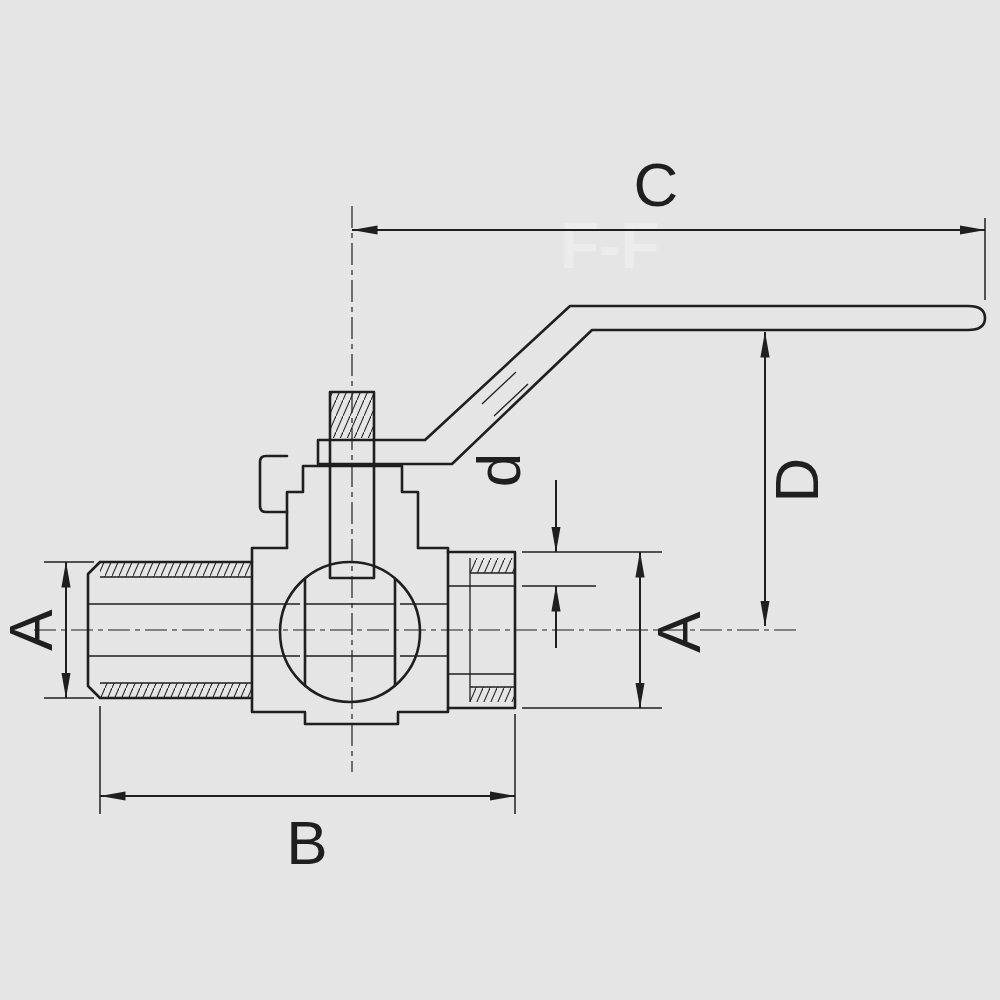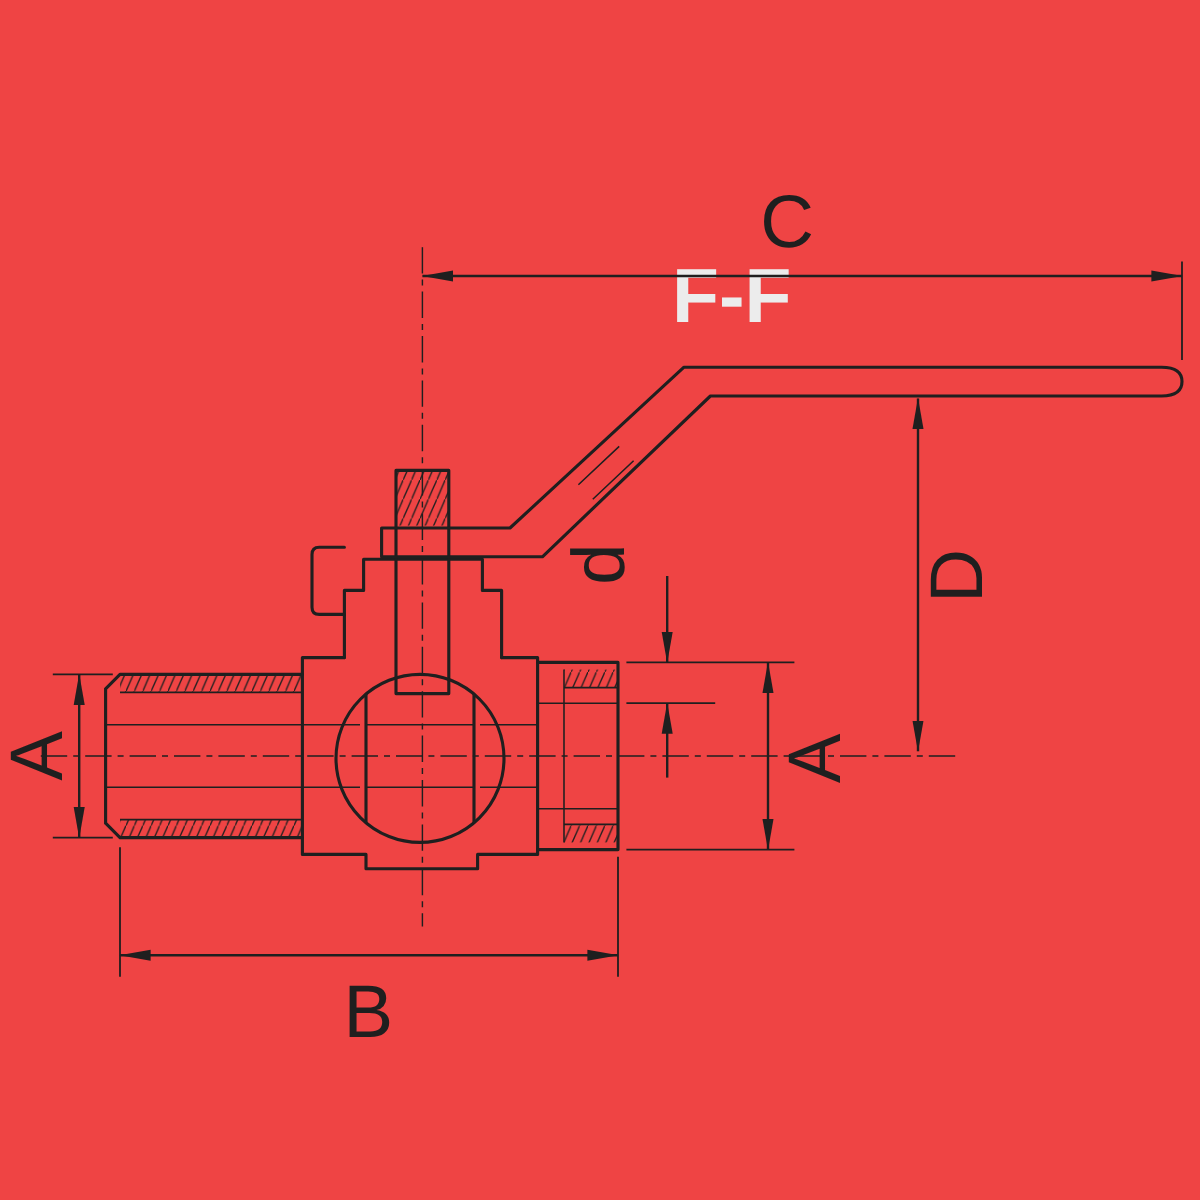--- a/index.html
+++ b/index.html
@@ -1,16 +1,16 @@
 <!DOCTYPE html>
 <html><head>
 <meta charset="utf-8">
 <style>
   html,body{margin:0;padding:0;background:#ffffff;}
-  .page{width:1000px;height:1000px;background:#ef4444;position:relative;overflow:hidden;
+  .page{width:1000px;height:1000px;background:#e5e5e5;position:relative;overflow:hidden;
         font-family:"Liberation Sans", sans-serif;}
   svg{display:block;}
   .outline{stroke:#1f1f1f;stroke-width:2.6;fill:none;stroke-linecap:round;stroke-linejoin:round;}
   .thin{stroke:#1f1f1f;stroke-width:1.3;fill:none;}
   .center{stroke:#1f1f1f;stroke-width:1.2;fill:none;stroke-dasharray:22 5 5 5;}
   .dim{stroke:#1f1f1f;stroke-width:2;fill:none;}
   .ext{stroke:#1f1f1f;stroke-width:1.5;fill:none;}
   .hatch{fill:url(#th);stroke:none;}
   .dlabel{font-family:"Liberation Sans", sans-serif;font-size:62px;fill:#1f1f1f;}
   .wm{font-family:"Liberation Sans", sans-serif;font-size:64px;font-weight:700;fill:#ececec;}

